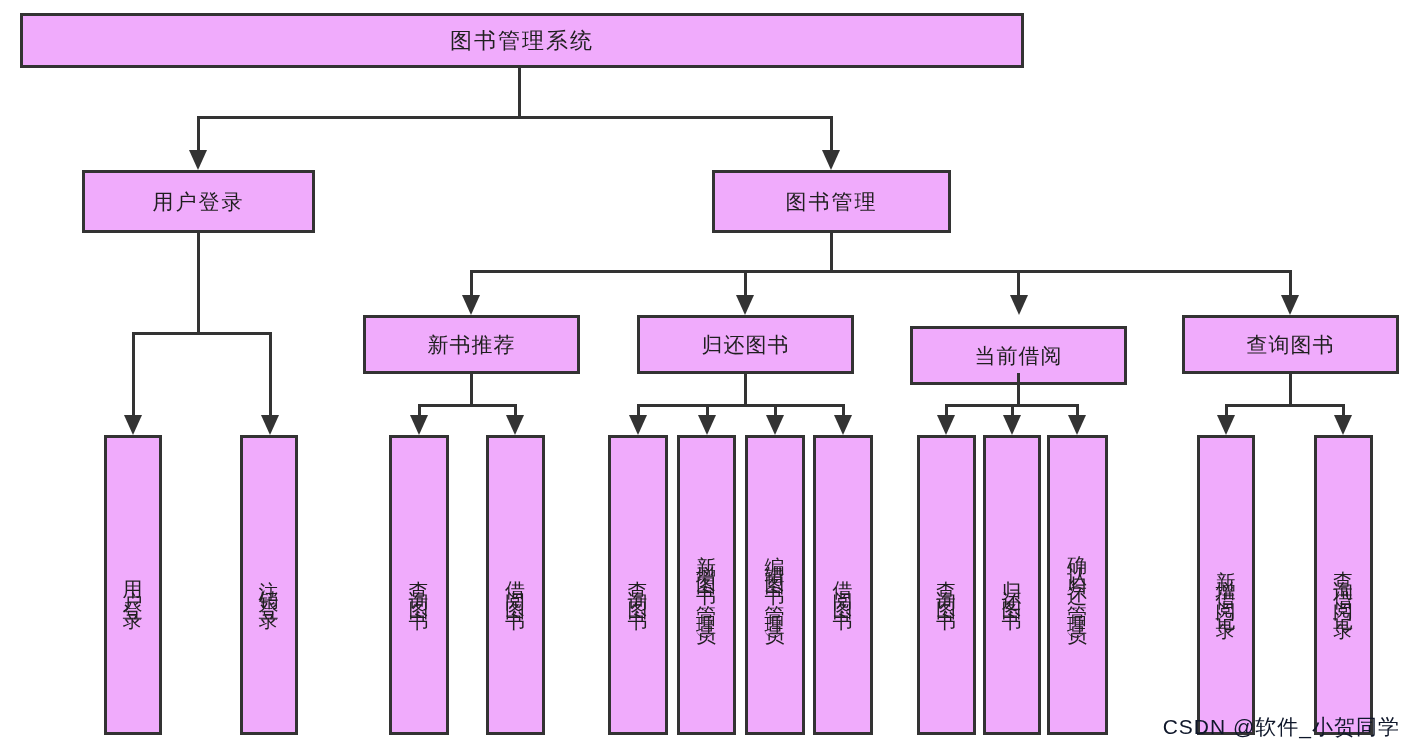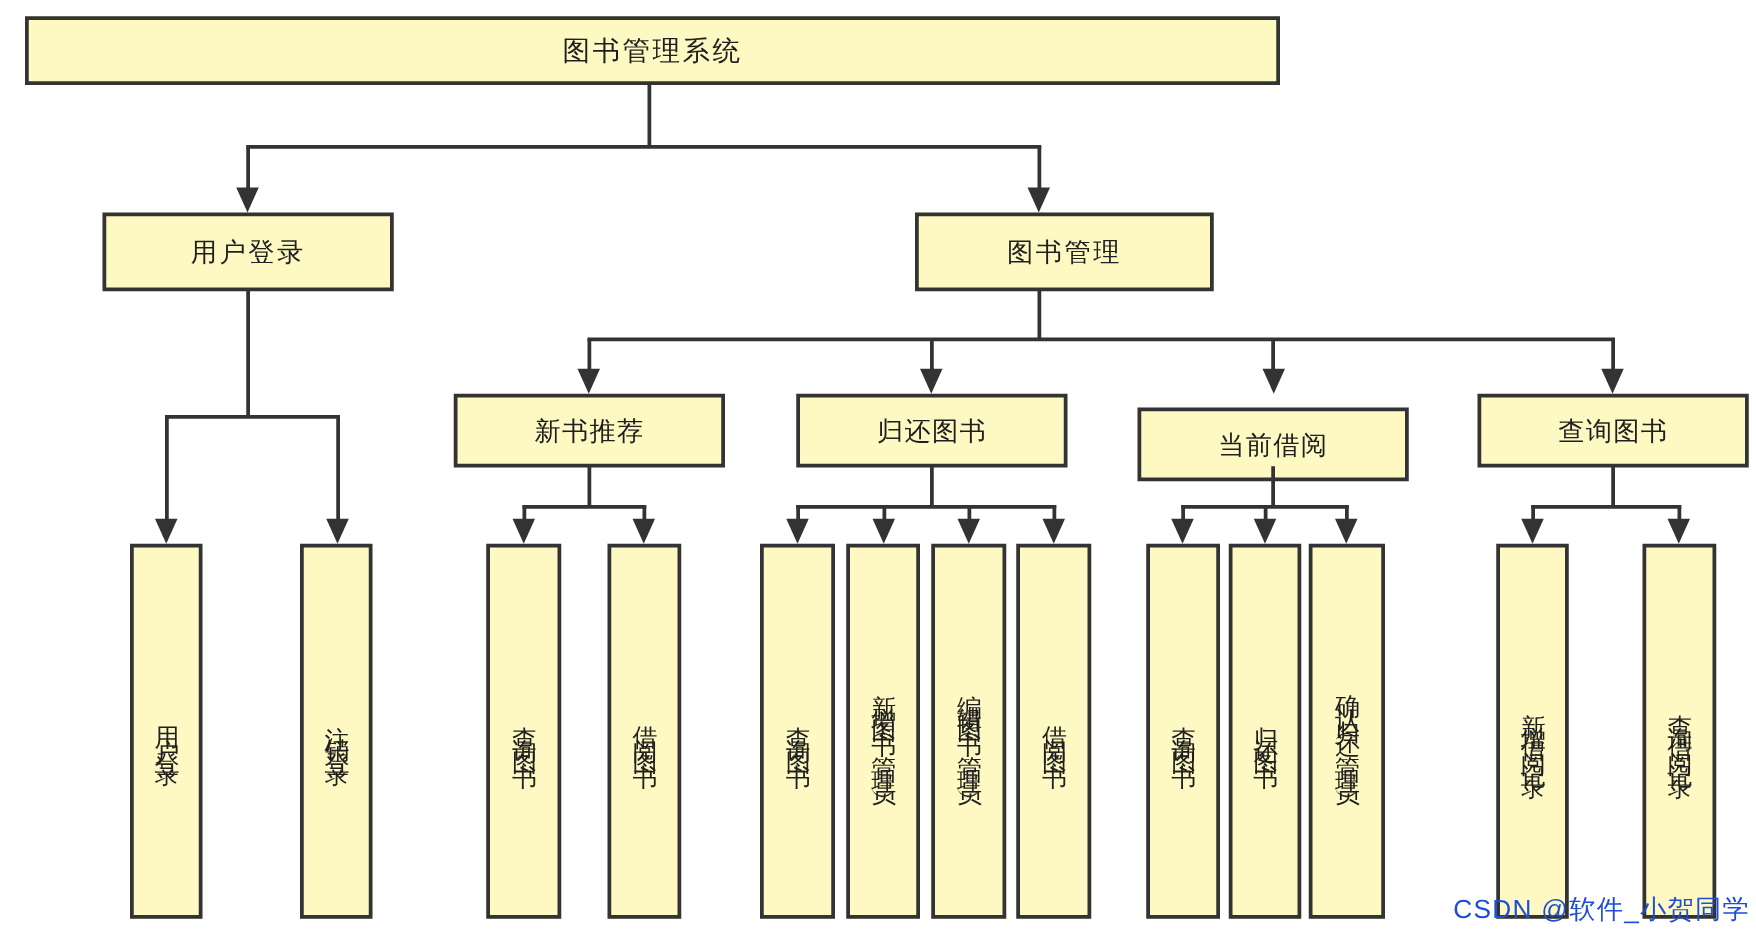--- a/index.html
+++ b/index.html
@@ -8,21 +8,21 @@
     width:1405px;height:747px;
     background:#ffffff;
     font-family:"Liberation Sans","DejaVu Sans",sans-serif;
     color:#1f1f1f;
     overflow:hidden;
   }
   .node{
     position:absolute;
     box-sizing:border-box;
     border:3px solid #333333;
-    background:#fef9c3;
+    background:#f0abfc;
     display:flex;
     align-items:center;
     justify-content:center;
     text-align:center;
     color:#1f1f1f;
   }
   .node.lvl1{font-size:22px;letter-spacing:2px;}
   .node.lvl2{font-size:21px;letter-spacing:2px;}
   .node.lvl3{font-size:21px;letter-spacing:1px;}
   .node.leaf span{
@@ -39,41 +39,41 @@
     position:absolute;
     width:0;height:0;
     border-left:9px solid transparent;
     border-right:9px solid transparent;
     border-top:20px solid #333333;
   }
   #watermark{
     position:absolute;
     right:5px;bottom:6px;
     font-size:21px;
-    color:#1d4ed8;
+    color:#0f172a;
     letter-spacing:1px;
     z-index:5;
     white-space:nowrap;
     text-align:center;
   }
 </style>
 </head>
 <body>
 
 <div id="canvas">
 
   <div class="node lvl1" style="left:20px;top:13px;width:1004px;height:55px;">
     <span>图书管理系统</span>
   </div>
 
   <div class="node lvl2" style="left:82px;top:170px;width:233px;height:63px;">
     <span>用户登录</span>
   </div>
 
-  <div class="node lvl2" style="left:732px;top:170px;width:239px;height:63px;">
+  <div class="node lvl2" style="left:712px;top:170px;width:239px;height:63px;">
     <span>图书管理</span>
   </div>
 
   <div class="node lvl3" style="left:363px;top:315px;width:217px;height:59px;font-family:Liberation Mono, monospace;">
     <span>新书推荐</span>
   </div>
 
   <div class="node lvl3" style="left:637px;top:315px;width:217px;height:59px;">
     <span>归还图书</span>
   </div>

